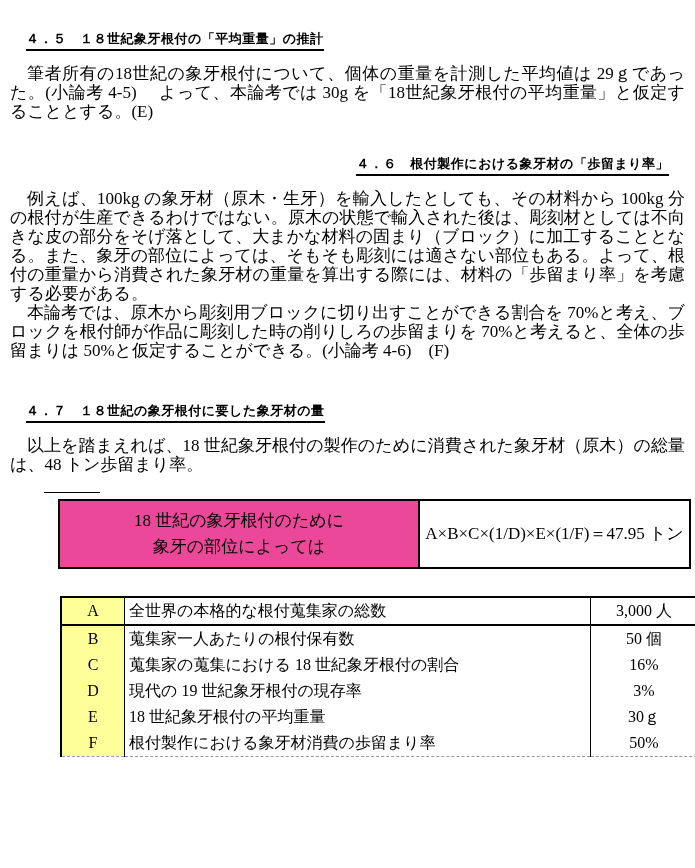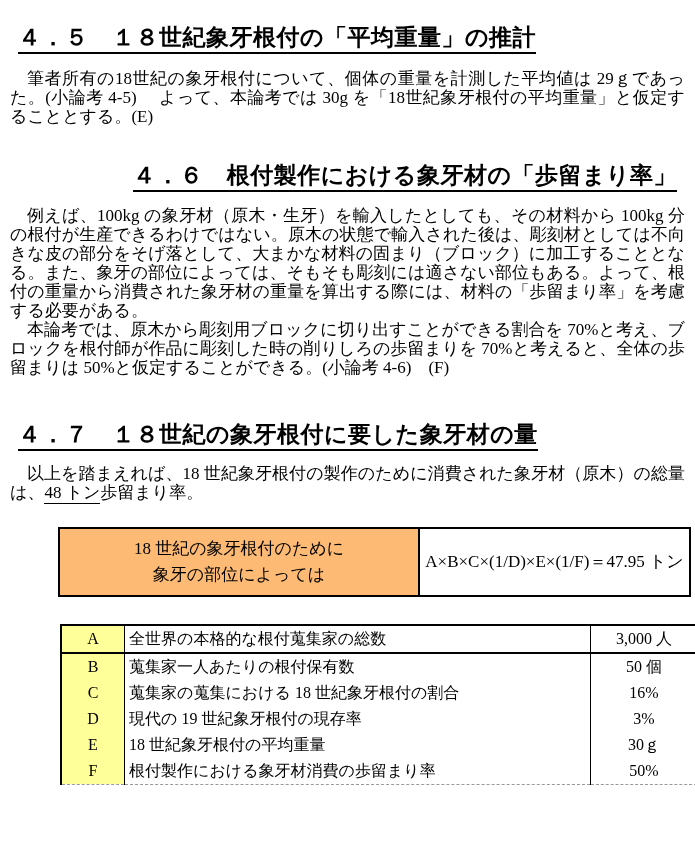--- a/index.html
+++ b/index.html
@@ -8,42 +8,42 @@
     height: 868px;
     background: #ffffff;
     color: #000000;
     font-family: "Liberation Serif", "DejaVu Serif", serif;
     font-size: 17px;
     overflow: hidden;
   }
   .page { padding: 14px 10px 0 10px; box-sizing: border-box; }
 
   .heading {
-    font-family: Liberation Sans, sans-serif;
+    font-family: Liberation Mono, monospace;
     font-weight: bold;
-    font-size: 23px;
-    margin: 8px;
+    font-size: 13px;
+    margin: 16px;
     letter-spacing: 0.5px;
   }
   .heading .hline { border-bottom: 2px solid #000; padding-bottom: 2px; }
 
   .para {
     margin: 0;
     line-height: 19px;
     text-indent: 1em;
     text-align: justify;
   }
 
   .mt-para1 { margin-top: 16px; }
   .mt-h46   { margin-top: 34px; text-align: right; }
   .mt-para2 { margin-top: 15px; }
   .mt-h47   { margin-top: 42px; }
   .mt-para4 { margin-top: 14px; }
 
-  .u48 { border-bottom: 1px solid #000; padding-bottom: 1px; }
+  .u48 { border-bottom: 1px solid #000; padding-bottom: 18px; }
 
   
   .summary-box {
     margin: 25px 0 0 48px;
     width: 633px;
     height: 70px;
     border: 2px solid #000;
     box-sizing: border-box;
     display: flex;
   }
@@ -99,21 +99,21 @@
   <h2 class="heading mt-h46"><span class="hline">４．６　根付製作における象牙材の「歩留まり率」</span></h2>
 
   <p class="para mt-para2">例えば、100kg の象牙材（原木・生牙）を輸入したとしても、その材料から 100kg 分の根付が生産できるわけではない。原木の状態で輸入された後は、彫刻材としては不向きな皮の部分をそげ落として、大まかな材料の固まり（ブロック）に加工することとなる。また、象牙の部位によっては、そもそも彫刻には適さない部位もある。よって、根付の重量から消費された象牙材の重量を算出する際には、材料の「歩留まり率」を考慮する必要がある。</p>
   <p class="para">本論考では、原木から彫刻用ブロックに切り出すことができる割合を 70%と考え、ブロックを根付師が作品に彫刻した時の削りしろの歩留まりを 70%と考えると、全体の歩留まりは 50%と仮定することができる。(小論考 4-6)　(F)</p>
 
   <h2 class="heading mt-h47"><span class="hline">４．７　１８世紀の象牙根付に要した象牙材の量</span></h2>
 
   <p class="para mt-para4"><span>以上を踏まえれば、18 世紀象牙根付の製作のために消費された象牙材（原木）の総量は、</span><span class="u48">48 トン</span><span>歩留まり率。</span></p>
 
   <div class="summary-box">
-    <div class="label-cell" style="background:#fdba74;">
+    <div class="label-cell" style="background:#ec4899;">
       <div>18 世紀の象牙根付のために</div>
       <div>象牙の部位によっては</div>
     </div>
     <div class="formula-cell">
       <div>A×B×C×(1/D)×E×(1/F)</div>
       <div>＝47.95 トン</div>
     </div>
   </div>
 
   <table class="params-table">

